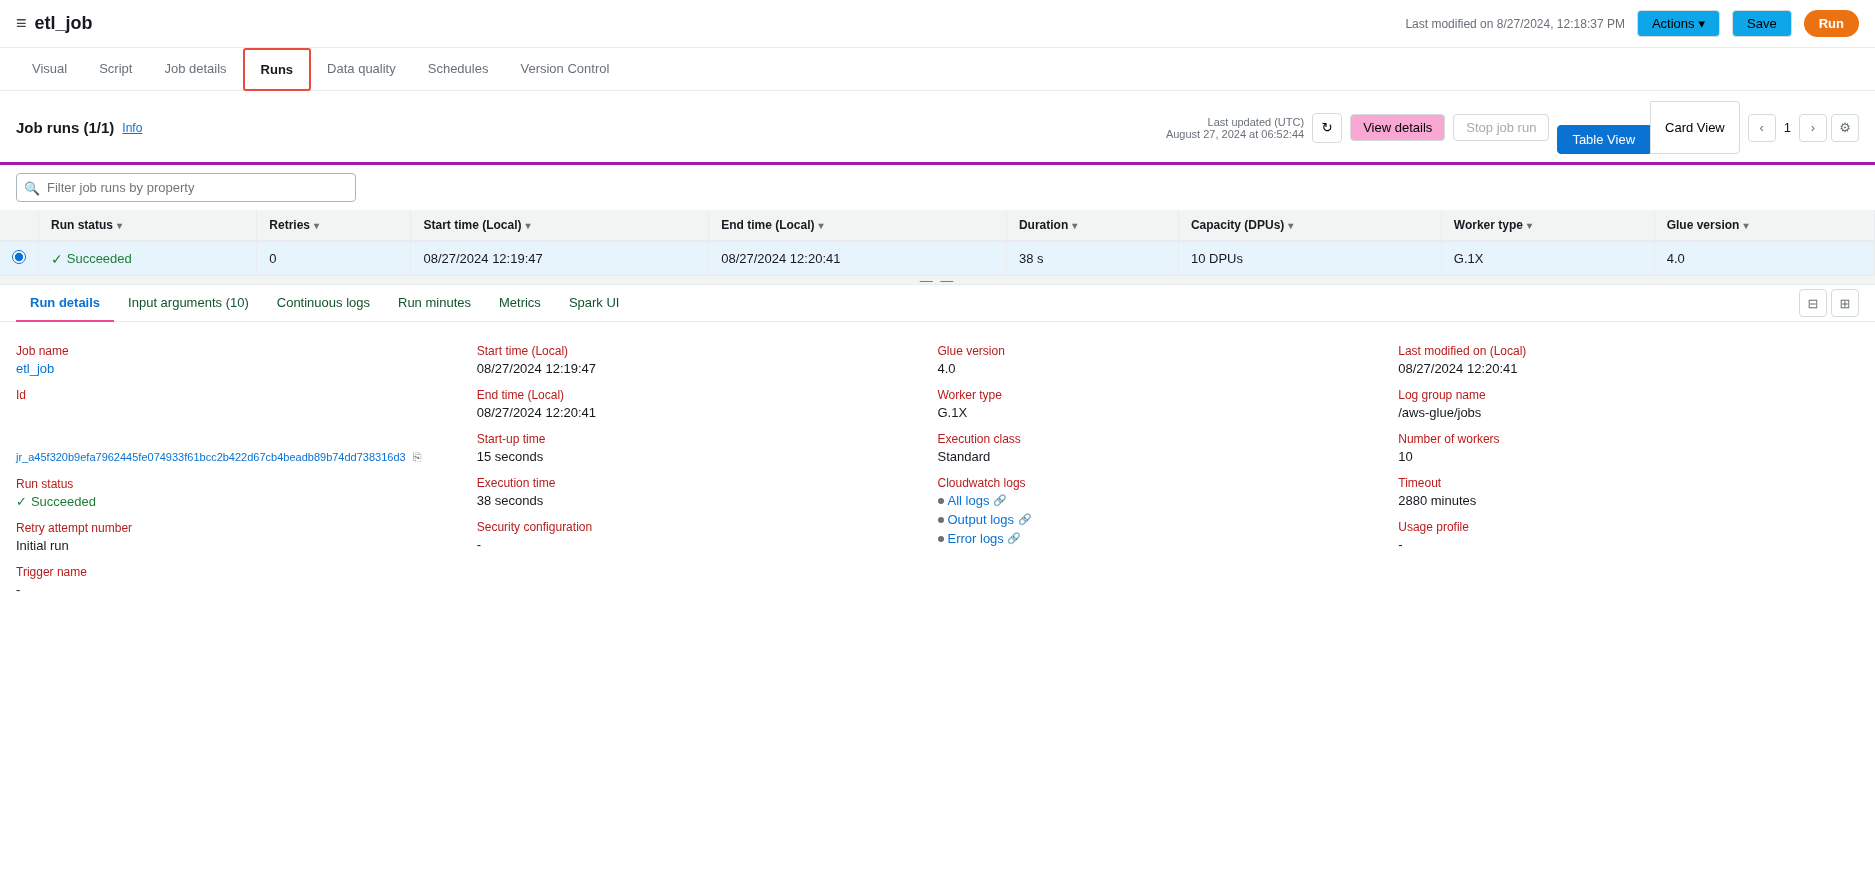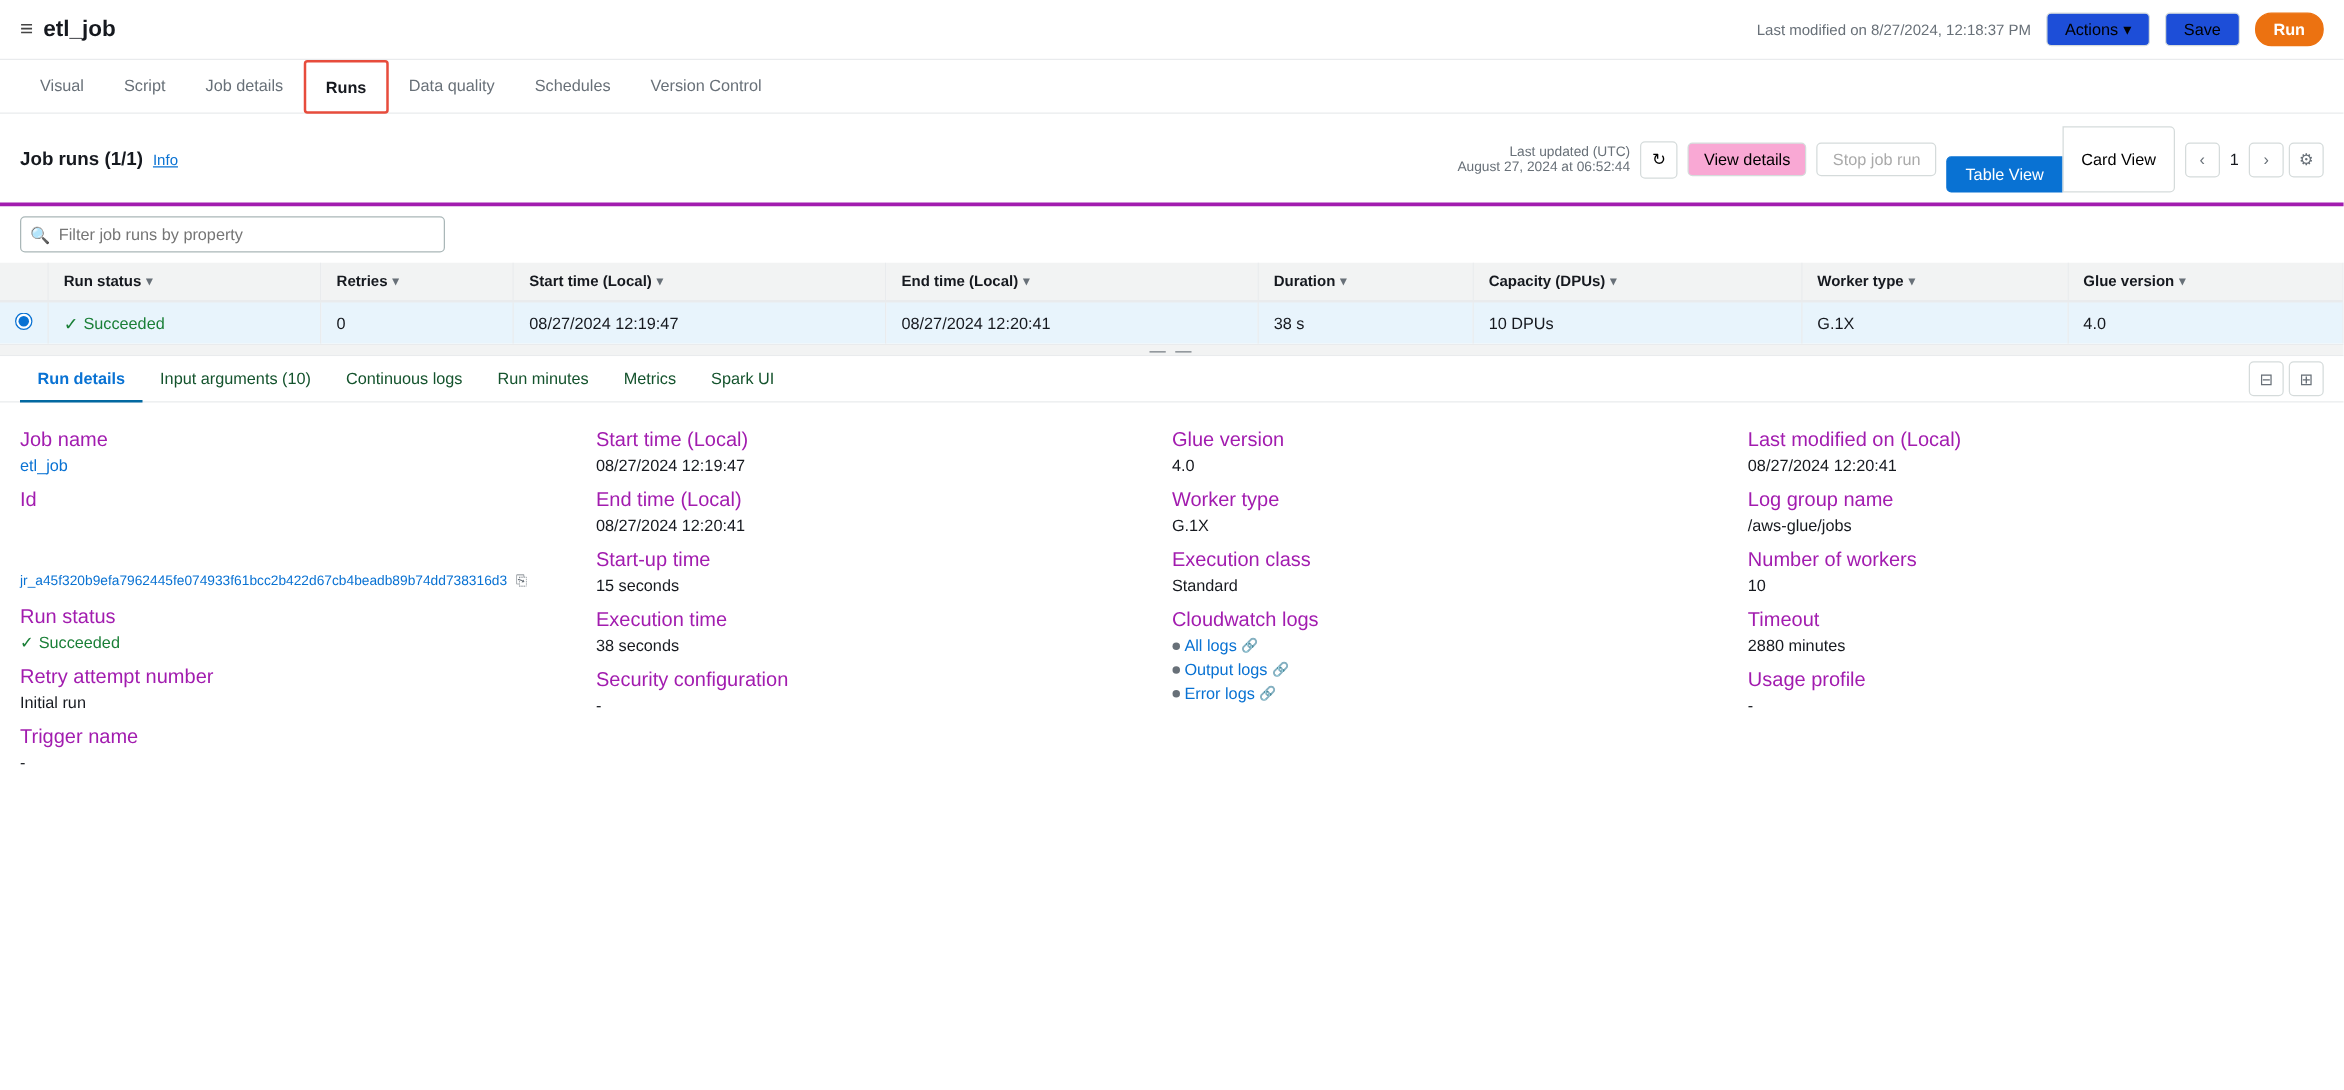--- a/index.html
+++ b/index.html
@@ -9,21 +9,21 @@
     .top-bar {
       display: flex; align-items: center; justify-content: space-between;
       padding: 0 16px; height: 48px; border-bottom: 1px solid #e9ebed;
       background: #fff;
     }
     .top-bar-left { display: flex; align-items: center; gap: 8px; }
     .menu-icon { cursor: pointer; font-size: 18px; color: #444; }
     .job-title { font-size: 18px; font-weight: 700; color: #16191f; }
     .top-bar-right { display: flex; align-items: center; gap: 12px; }
     .last-modified { font-size: 12px; color: #687078; }
-    .btn { padding: 5px 14px; border-radius: 4px; cursor: pointer; font-size: 13px; border: 1px solid #d5dbdb; background: #1d4ed8; }
+    .btn { padding: 5px 14px; border-radius: 4px; cursor: pointer; font-size: 13px; border: 1px solid #d5dbdb; background: #0ea5e9; }
     .btn-actions { display: flex; align-items: center; gap: 4px; }
     .btn-run { background: #ec7211; color: #fff; border-color: #ec7211; font-weight: 700; border-radius: 13px; }
 
     
     .tabs-bar {
       display: flex; align-items: center; border-bottom: 1px solid #e9ebed;
       padding: 0 16px; background: #fff;
     }
     .tab {
       padding: 12px 16px; cursor: pointer; font-size: 13px; color: #687078;
@@ -79,31 +79,31 @@
     .table-wrap { overflow-x: auto; border-bottom: 1px solid #e9ebed; }
 
     
     .split-handle { height: 8px; background: #f2f3f3; display: flex; align-items: center; justify-content: center; cursor: ns-resize; }
     .split-dots { color: #687078; letter-spacing: 2px; }
 
     
     .bottom-panel { border-top: 1px solid #e9ebed; }
     .bottom-tabs { display: flex; align-items: center; border-bottom: 1px solid #e9ebed; padding: 0 16px; background: #fff; }
     .bottom-tab { padding: 10px 14px; cursor: pointer; font-size: 13px; color: #14532d; border-bottom: 2px solid transparent; margin-bottom: -1px; }
-    .bottom-tab.active { color: #0972d3; border-bottom: 2px solid #0369a1; font-weight: 600; }
+    .bottom-tab.active { color: #0972d3; border-bottom: 2px solid #ec4899; font-weight: 600; }
     .bottom-tab-icons { margin-left: auto; display: flex; gap: 4px; }
     .icon-btn { width: 28px; height: 28px; border: 1px solid #d5dbdb; border-radius: 4px; background: #fff; cursor: pointer; display: flex; align-items: center; justify-content: center; font-size: 13px; color: #687078; }
 
     
     .run-details-grid {
       display: grid; grid-template-columns: 1fr 1fr 1fr 1fr;
       gap: 0; padding: 16px; overflow-y: auto;
     }
     .detail-group { padding: 6px 12px 6px 0; }
-    .detail-label { font-size: 16px; color: #a21caf; margin-bottom: 3px; }
+    .detail-label { font-size: 12px; color: #b91c1c; margin-bottom: 3px; }
     .detail-value { font-size: 13px; color: #16191f; }
     .detail-value.link { color: #0972d3; cursor: pointer; }
     .id-value { font-size: 11px; color: #0972d3; cursor: pointer; line-height: 1.4; margin-top: 48px; }
     .copy-icon { display: inline; font-size: 11px; color: #687078; cursor: pointer; margin-left: 4px; }
     .status-succeeded { color: #1a7f37; display: flex; align-items: center; gap: 4px; }
     .bullet-list { list-style: none; }
     .bullet-list li { display: flex; align-items: center; gap: 4px; margin-bottom: 4px; }
     .bullet-dot { width: 6px; height: 6px; border-radius: 50%; background: #687078; display: inline-block; }
     .ext-link-icon { font-size: 11px; color: #0972d3; }
 

